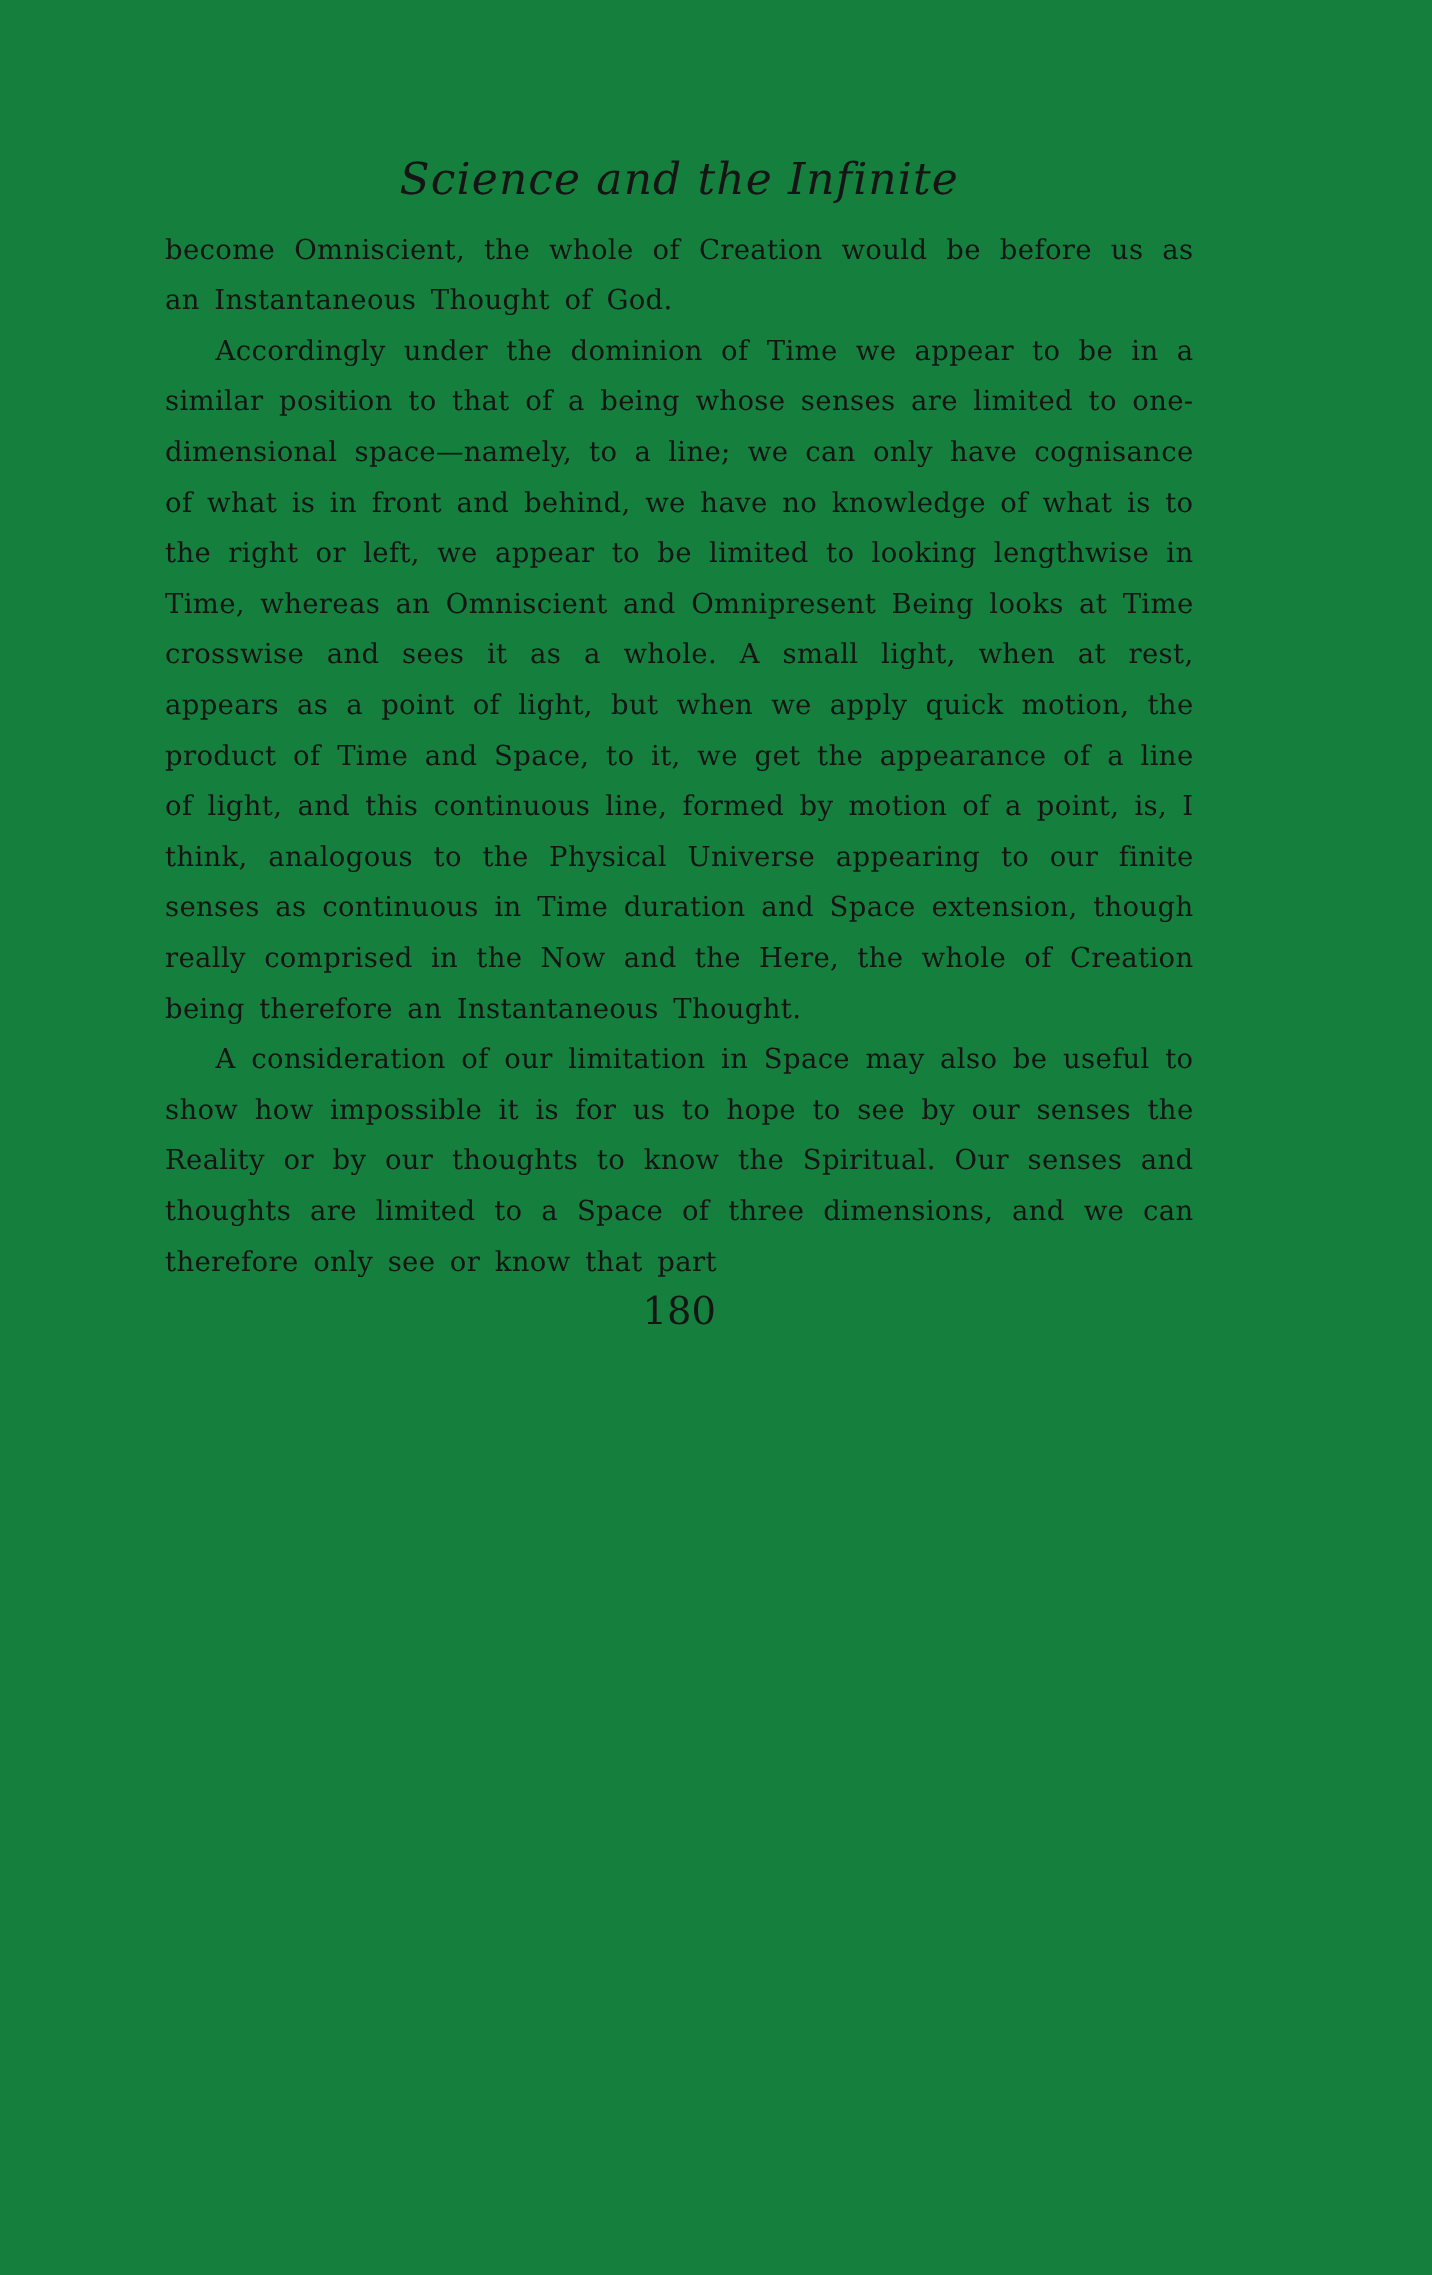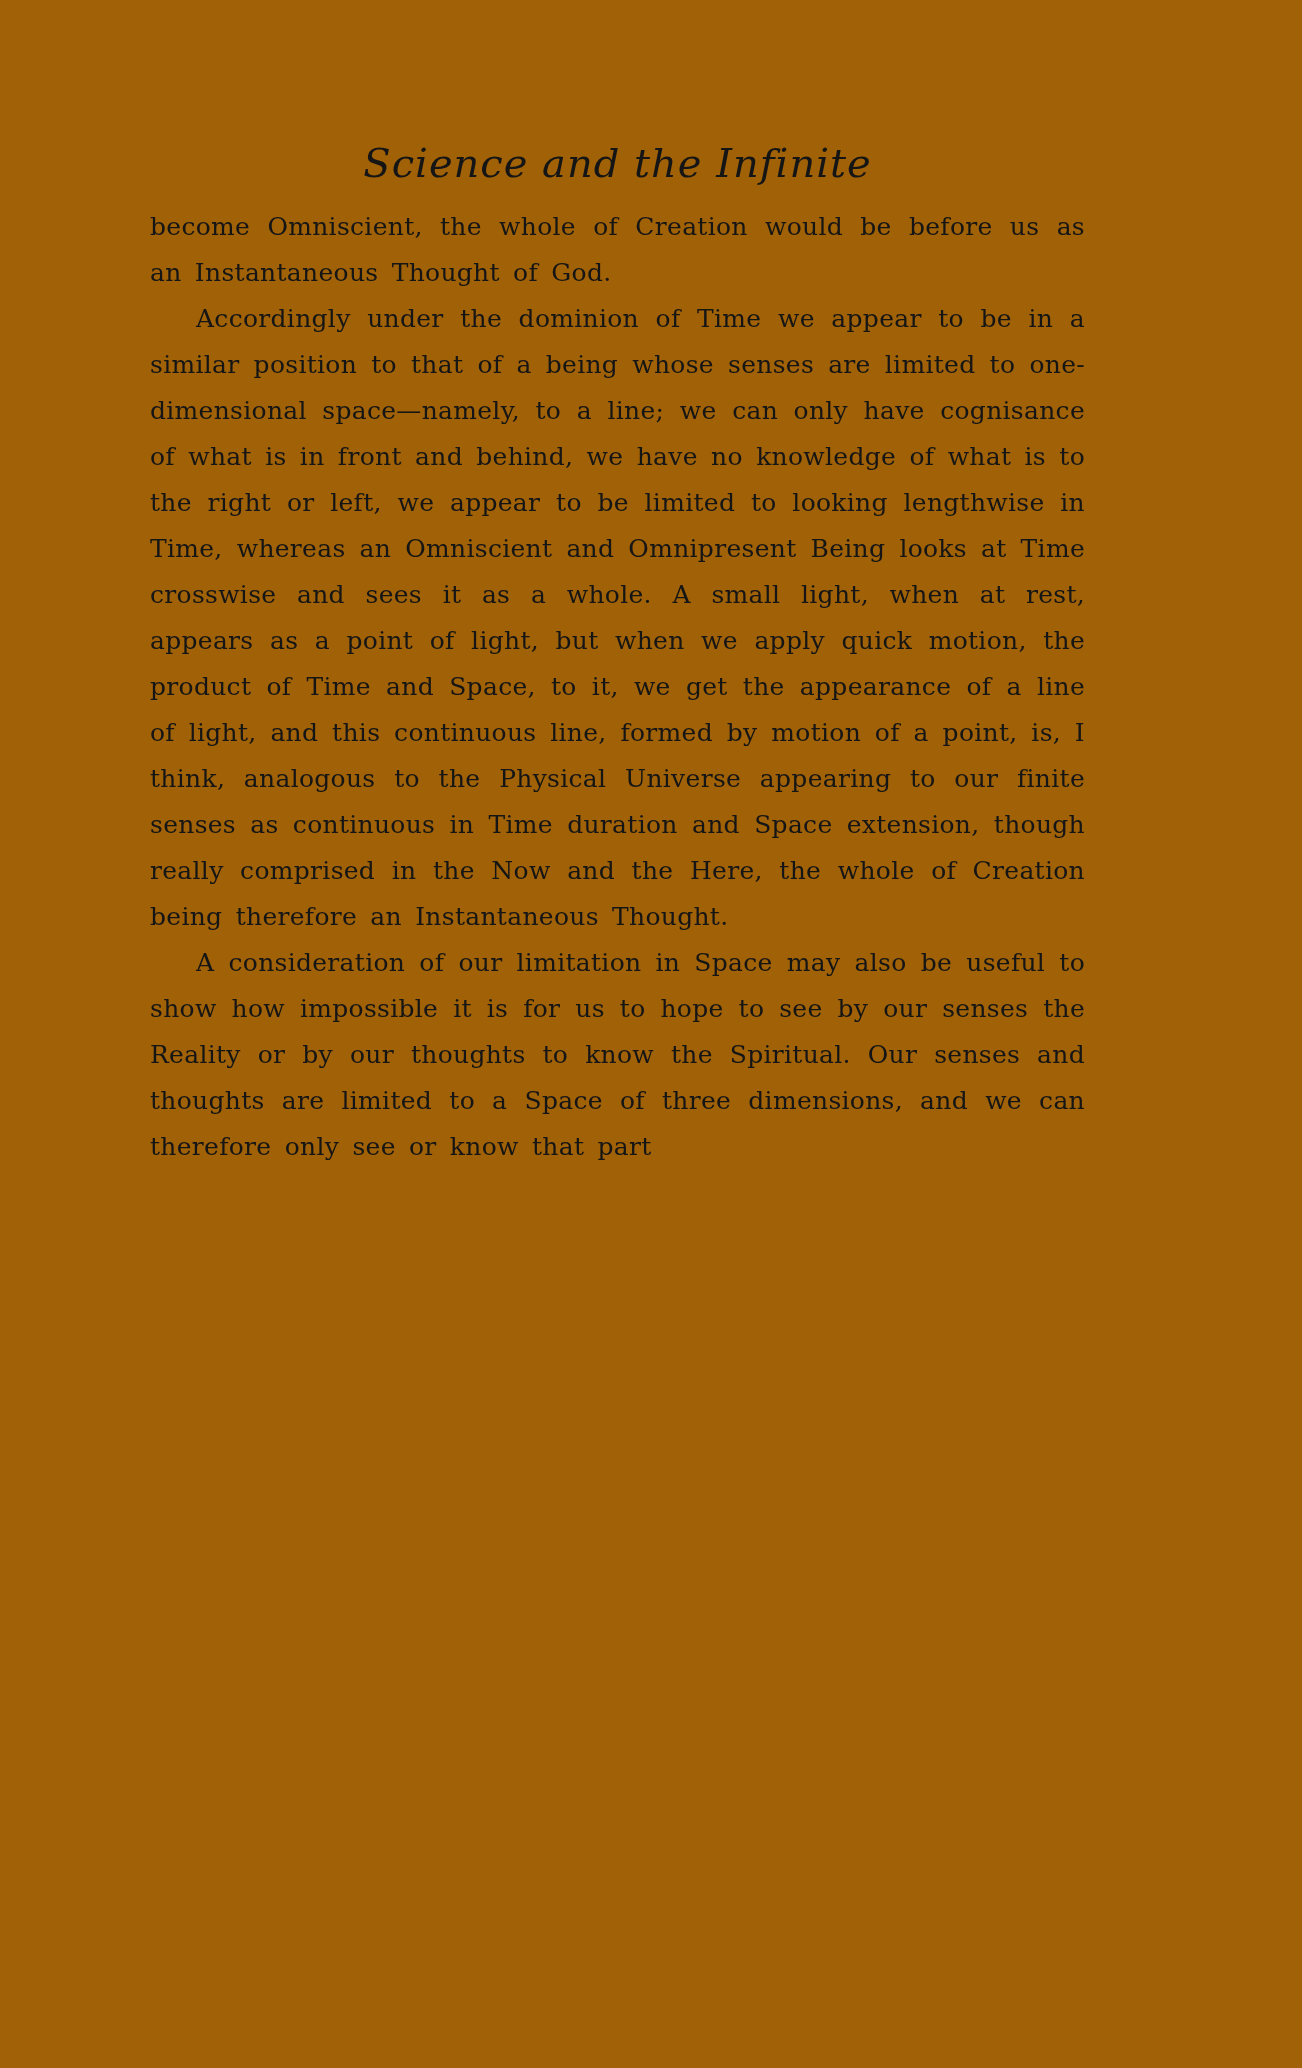--- a/index.html
+++ b/index.html
@@ -5,21 +5,21 @@
   html, body {
     margin: 0;
     padding: 0;
     background: #e8e8e8;
   }
   .page {
     position: relative;
     width: 1302px;
     height: 2068px;
     margin: 0 auto;
-    background: #a16207;
+    background: #15803d;
     color: #151515;
     font-family: "DejaVu Serif", serif;
     overflow: hidden;
   }
   .text-block {
     position: absolute;
     left: 150px;
     top: 140px;
     width: 935px;
   }
@@ -55,14 +55,15 @@
 <div class="page">
   <div class="text-block">
     <h1 class="running-head">Science and the Infinite</h1>
 
     <p class="body-par">become Omniscient, the whole of Creation would be before us as an Instantaneous Thought of God.</p>
 
     <p class="body-par indent">Accordingly under the dominion of Time we appear to be in a similar position to that of a being whose senses are limited to one-dimensional space—namely, to a line; we can only have cognisance of what is in front and behind, we have no knowledge of what is to the right or left, we appear to be limited to looking lengthwise in Time, whereas an Omniscient and Omnipresent Being looks at Time crosswise and sees it as a whole. A small light, when at rest, appears as a point of light, but when we apply quick motion, the product of Time and Space, to it, we get the appearance of a line of light, and this continuous line, formed by motion of a point, is, I think, analogous to the Physical Universe appearing to our finite senses as continuous in Time duration and Space extension, though really comprised in the Now and the Here, the whole of Creation being therefore an Instantaneous Thought.</p>
 
     <p class="body-par indent">A consideration of our limitation in Space may also be useful to show how impossible it is for us to hope to see by our senses the Reality or by our thoughts to know the Spiritual. Our senses and thoughts are limited to a Space of three dimensions, and we can therefore only see or know that part</p>
 
+    <div class="page-number">180</div>
   </div>
 </div>
 
 </body></html>

